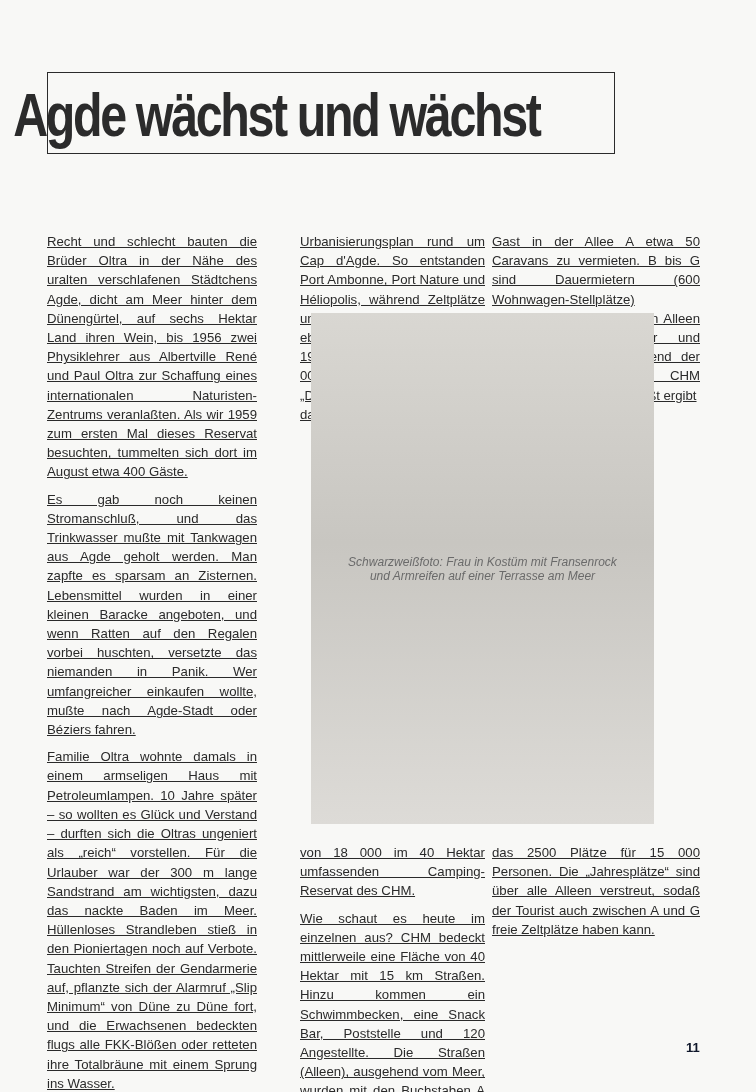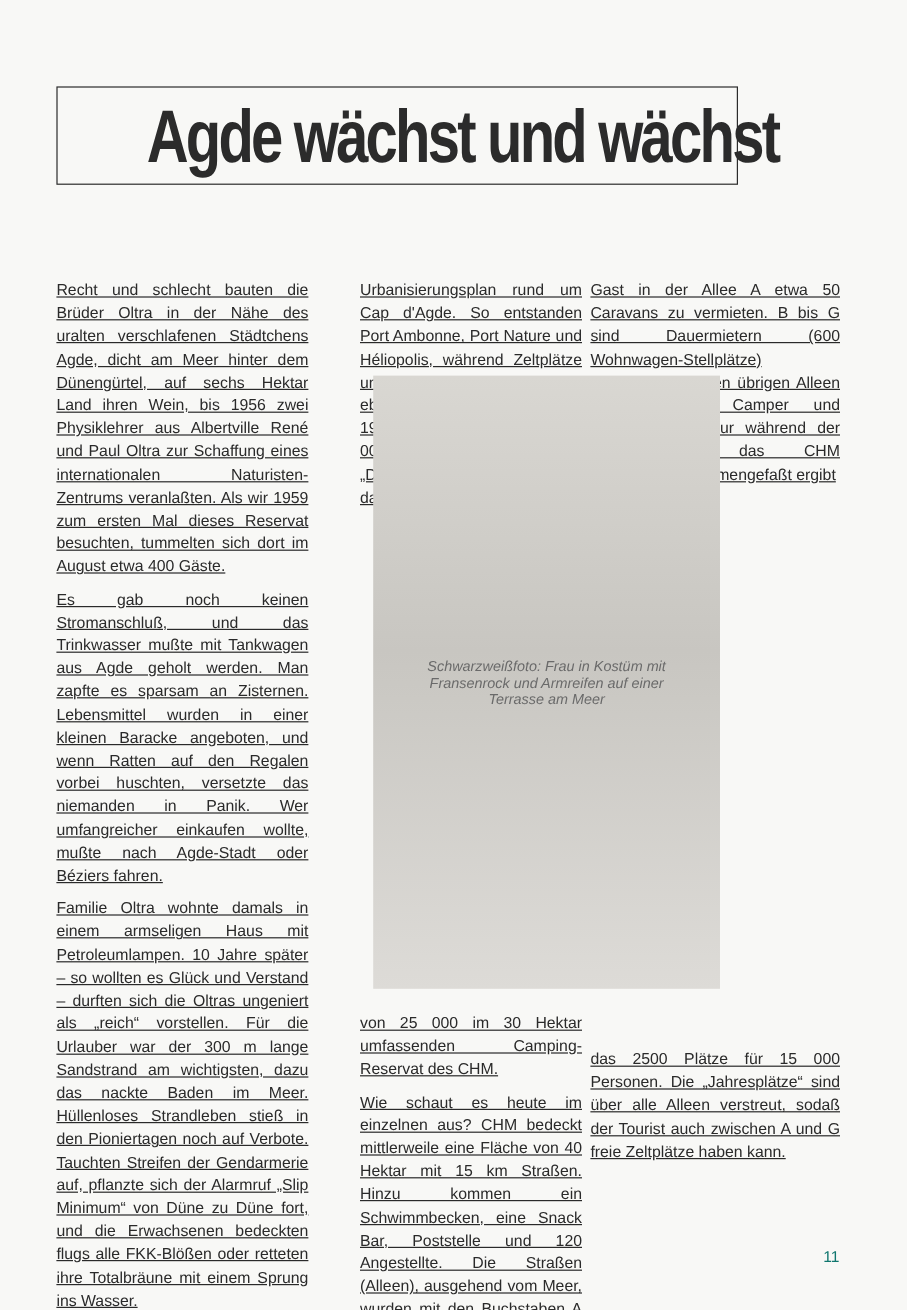--- a/index.html
+++ b/index.html
@@ -5,50 +5,50 @@
     html, body { margin: 0; padding: 0; }
     body {
       width: 756px; height: 1092px; position: relative; overflow: hidden;
       background: #f8f8f6;
       color: #2a2a2a;
       font-family: "Liberation Sans", "DejaVu Sans", sans-serif;
     }
     .title-box {
       position: absolute; left: 47px; top: 72px; width: 568px; height: 82px;
       border: 1.5px solid #2b2b2b; box-sizing: border-box;
-      display: flex; align-items: center; justify-content: flex-start;
+      display: flex; align-items: center; justify-content: flex-end;
     }
     .title {
       font-family: "Liberation Sans", "DejaVu Sans", sans-serif;
       font-weight: 700; font-size: 62px; letter-spacing: -3px;
       color: #2b2b2b; line-height: 1;
       transform: scaleX(0.78); transform-origin: center; white-space: nowrap;
       margin-top: 4px;
     }
     .col {
       position: absolute; font-size: 13.2px; line-height: 19.2px;
       text-align: justify; hyphens: manual;
     }
     .col p { margin: 0 0 8px 0; text-decoration: underline; }
     .col-1 { left: 47px; top: 232px; width: 210px; }
     .col-2a { left: 300px; top: 232px; width: 185px; }
     .col-3a { left: 492px; top: 232px; width: 208px; }
     .col-2b { left: 300px; top: 843px; width: 185px; }
-    .col-3b { left: 492px; top: 843px; width: 208px; margin-top: 30px; }
+    .col-3b { left: 492px; top: 843px; width: 208px; }
     .photo {
-      position: absolute; left: 311px; top: 313px; width: 289px; height: 511px;
+      position: absolute; left: 311px; top: 313px; width: 343px; height: 511px;
       background: linear-gradient(180deg, #d9d7d2 0%, #c8c6c1 45%, #dddbd7 100%);
       display: flex; align-items: center; justify-content: center;
     }
     .photo-label {
       font-size: 12px; color: #6a6a6a; text-align: center; padding: 0 30px;
       font-style: italic;
     }
     .page-number {
-      position: absolute; left: 686px; top: 1040px; font-size: 13px; color: #0f766e;
+      position: absolute; left: 686px; top: 1040px; font-size: 13px; color: #0f172a; font-weight: bold;
     }
   </style>
 </head>
 <body>
 
 <div class="title-box">
   <div class="title">Agde wächst und wächst</div>
 </div>
 
 <div class="col col-1">
@@ -64,21 +64,21 @@
 
 <div class="col col-3a">
   <p>Gast in der Allee A etwa 50 Caravans zu vermieten. B bis G sind Dauermietern (600 Wohnwagen-Stellplätze) vorbehalten. In den übrigen Alleen bewegen sich Camper und Caravaner, die nur während der Urlaubswochen das CHM besuchen. Zusammengefaßt ergibt</p>
 </div>
 
 <div class="photo">
   <div class="photo-label">Schwarzweißfoto: Frau in Kostüm mit Fransenrock und Armreifen auf einer Terrasse am Meer</div>
 </div>
 
 <div class="col col-2b">
-  <p>von 25 000 im 30 Hektar umfassenden Camping-Reservat des CHM.</p>
+  <p>von 18 000 im 40 Hektar umfassenden Camping-Reservat des CHM.</p>
   <p>Wie schaut es heute im einzelnen aus? CHM bedeckt mittlerweile eine Fläche von 40 Hektar mit 15 km Straßen. Hinzu kommen ein Schwimmbecken, eine Snack Bar, Poststelle und 120 Angestellte. Die Straßen (Alleen), ausgehend vom Meer, wurden mit den Buchstaben A bis L geordnet. So findet der</p>
 </div>
 
 <div class="col col-3b">
   <p>das 2500 Plätze für 15 000 Personen. Die „Jahresplätze“ sind über alle Alleen verstreut, sodaß der Tourist auch zwischen A und G freie Zeltplätze haben kann.</p>
 </div>
 
 <div class="page-number">11</div>
 
 </body></html>

